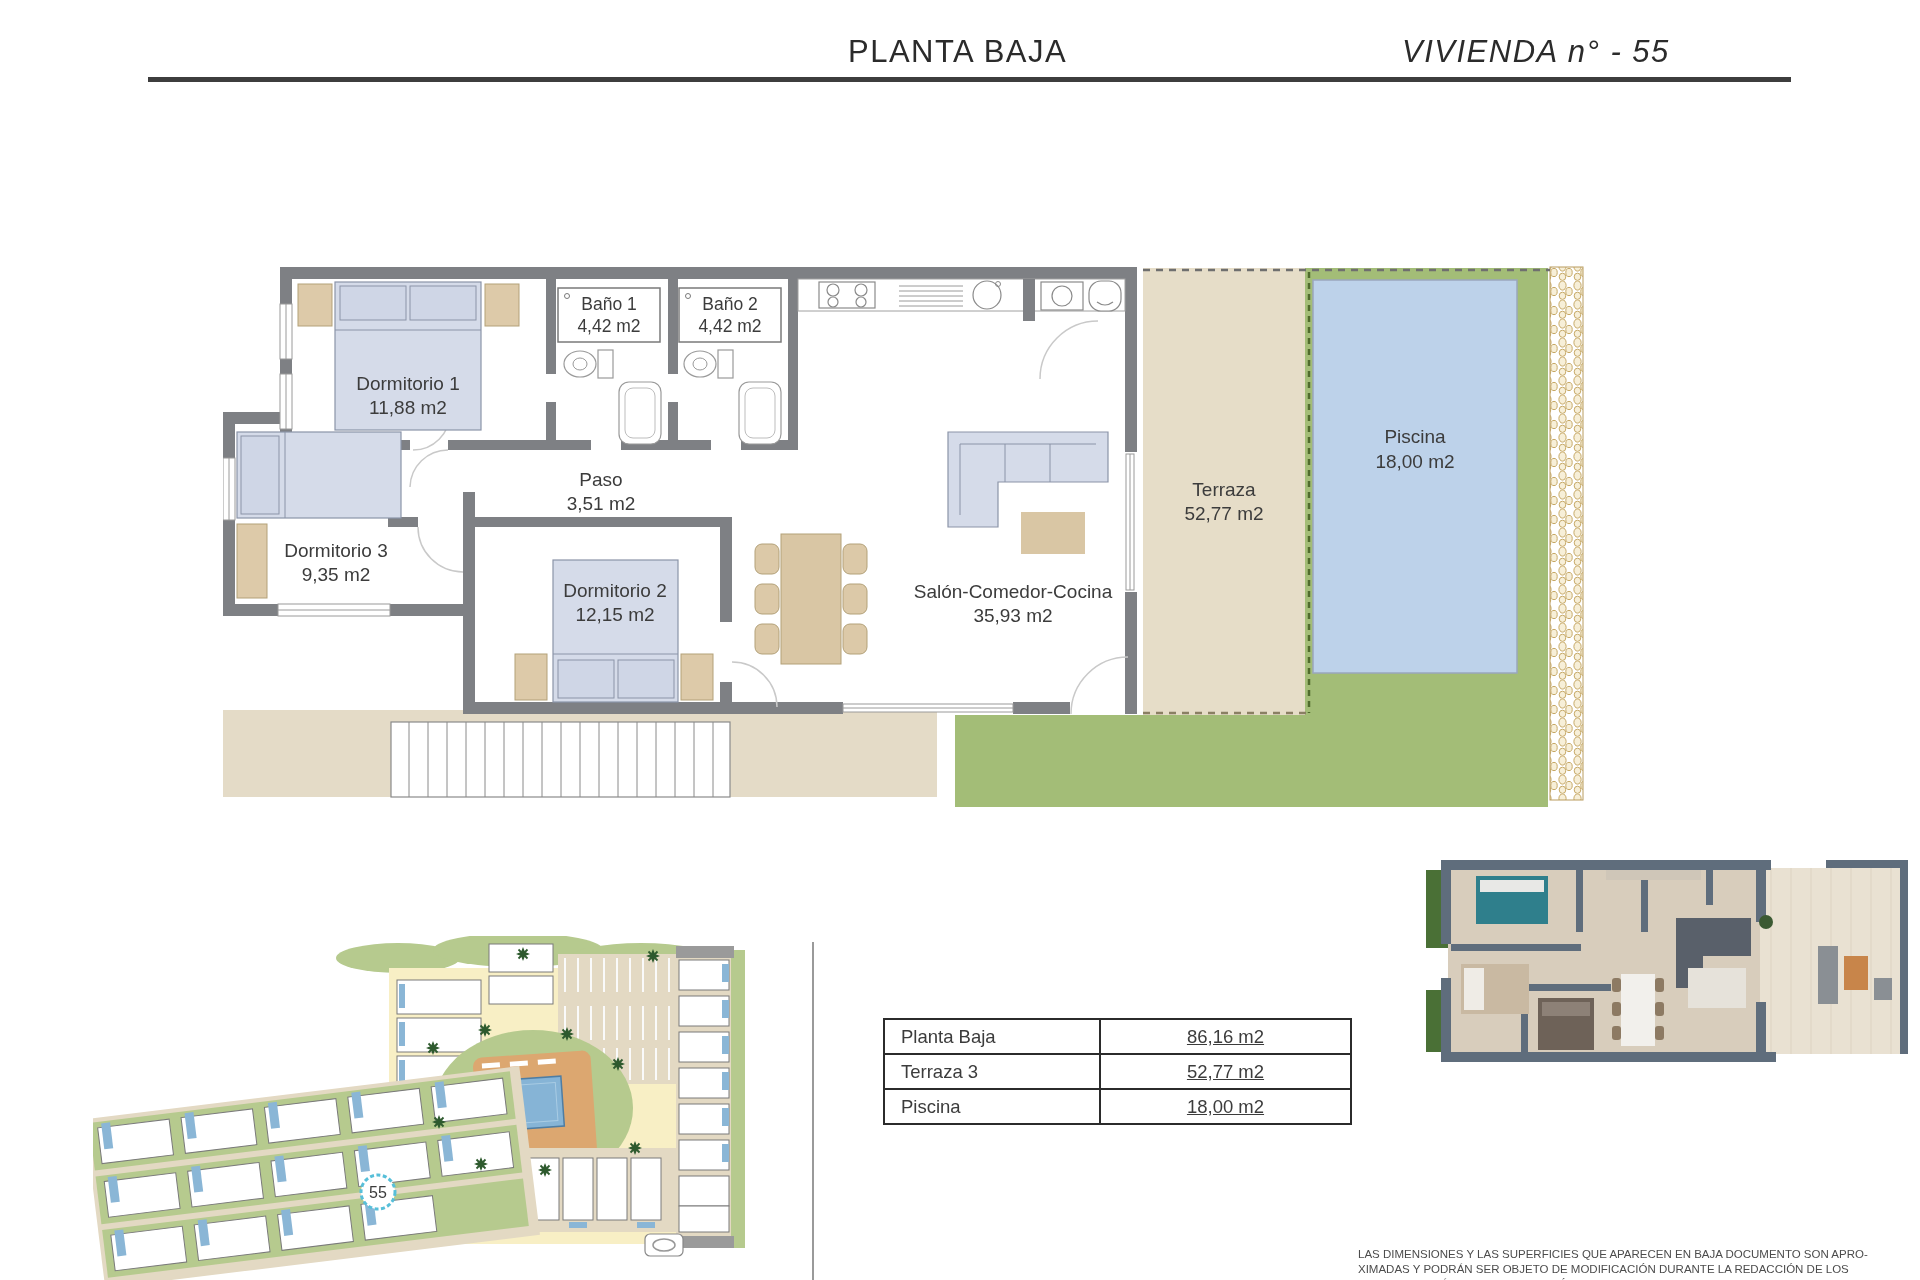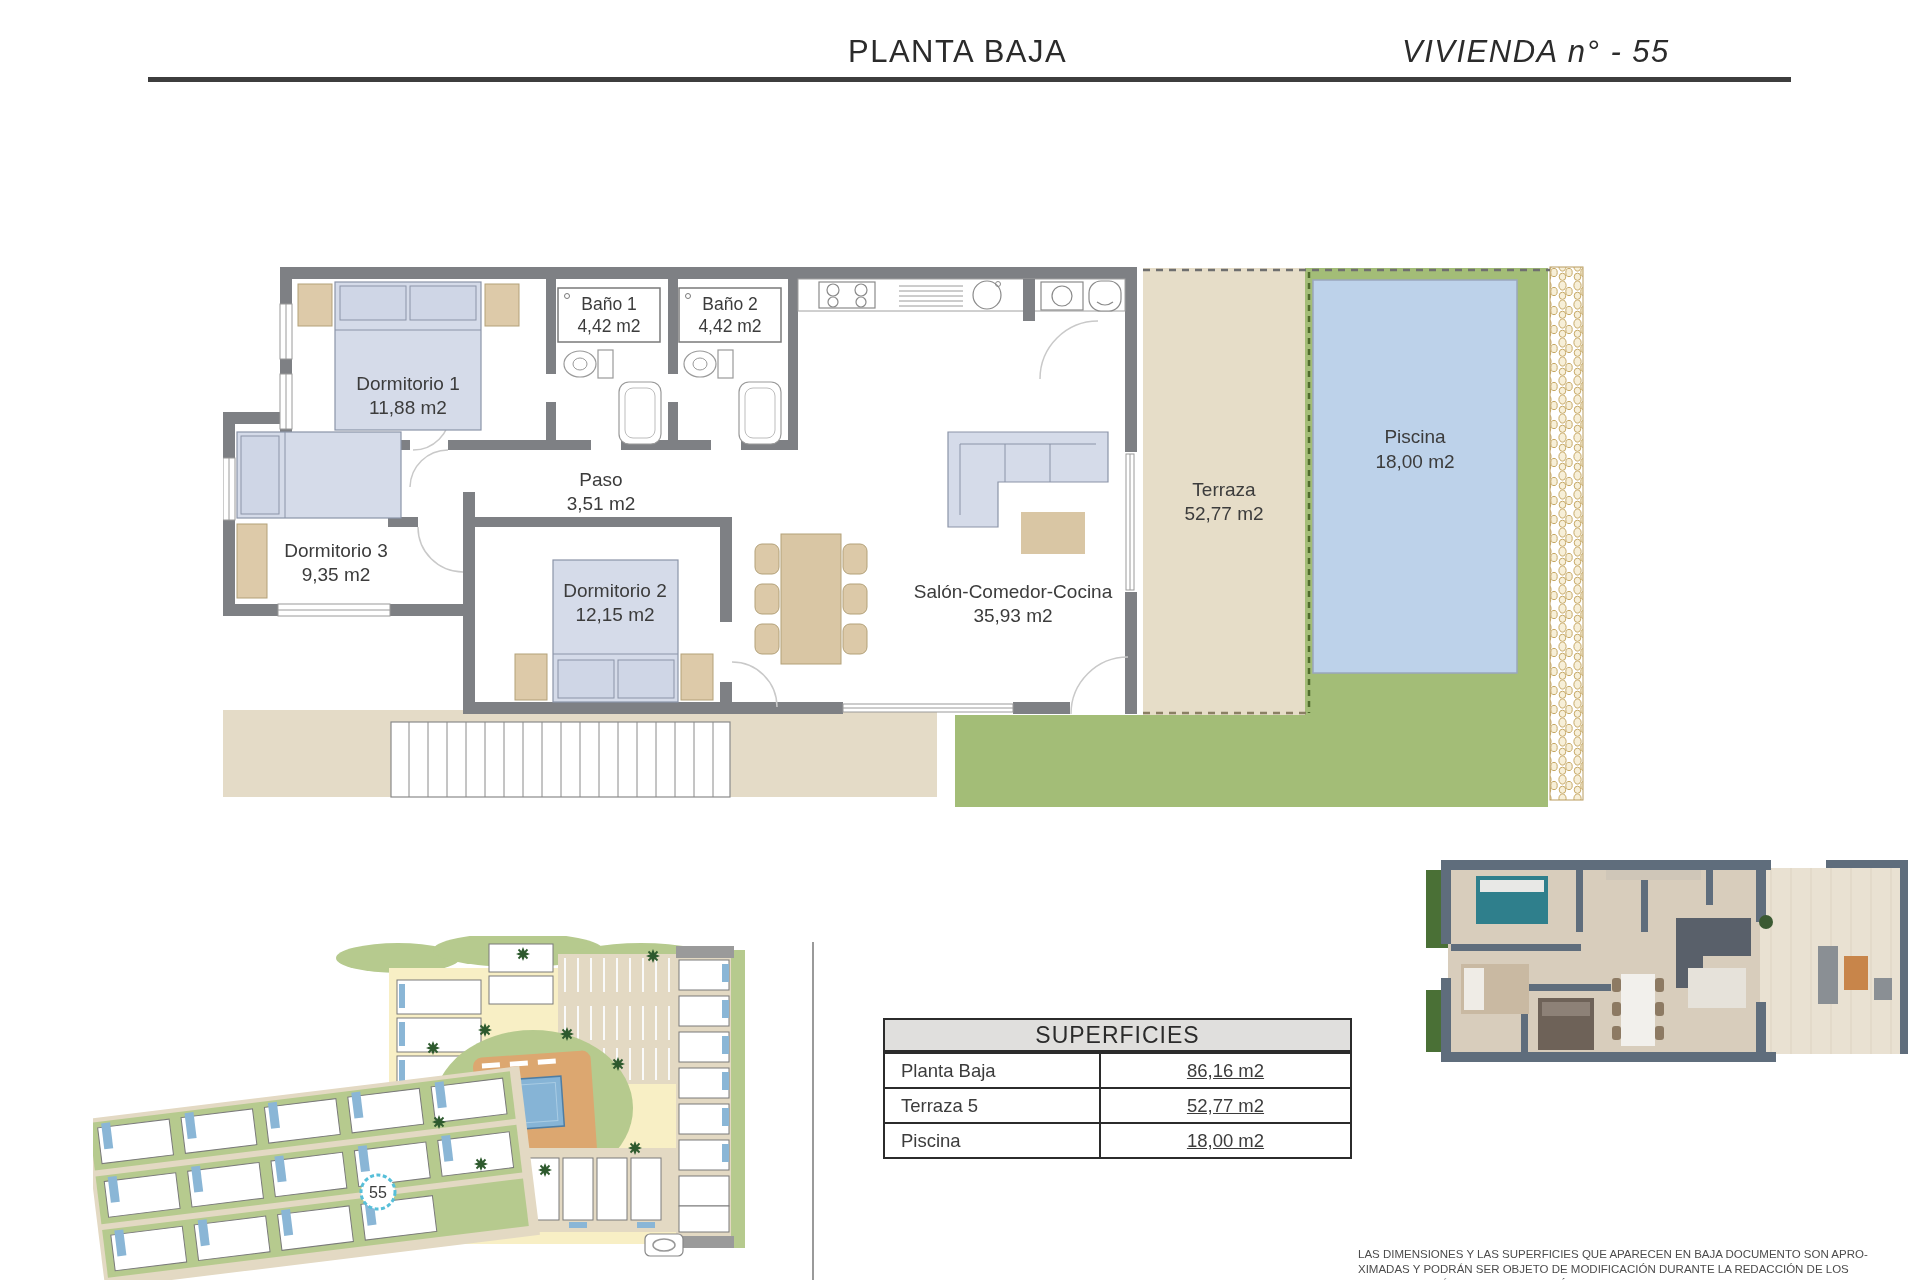--- a/index.html
+++ b/index.html
@@ -388,27 +388,26 @@
 
     <g>
       <circle cx="285" cy="256" r="17" fill="#ffffff" stroke="#57bfd9" stroke-width="3" stroke-dasharray="4,2.5"></circle>
       <text x="285" y="262" text-anchor="middle" font-size="16" fill="#444">55</text>
     </g>
   </svg>
 
   <div class="abs divider" style="left:812px;top:942px;width:2px;height:338px;"></div>
 
   <div class="abs tbl" style="left:883px;top:1018px;width:465px;">
-    <div class="tbl-title">SUPERFICIES</div>
     <div class="tbl-row">
       <div class="tbl-label">Planta Baja</div>
       <div class="tbl-value">86,16 m2</div>
     </div>
     <div class="tbl-row">
-      <div class="tbl-label">Terraza 5</div>
+      <div class="tbl-label">Terraza 3</div>
       <div class="tbl-value">52,77 m2</div>
     </div>
     <div class="tbl-row">
       <div class="tbl-label">Piscina</div>
       <div class="tbl-value">18,00 m2</div>
     </div>
   </div>
 
   <svg class="abs" style="left:1426px;top:856px;" width="490" height="210" viewBox="0 0 490 210">
     <rect x="0" y="14" width="30" height="78" fill="#4a7036"></rect>

